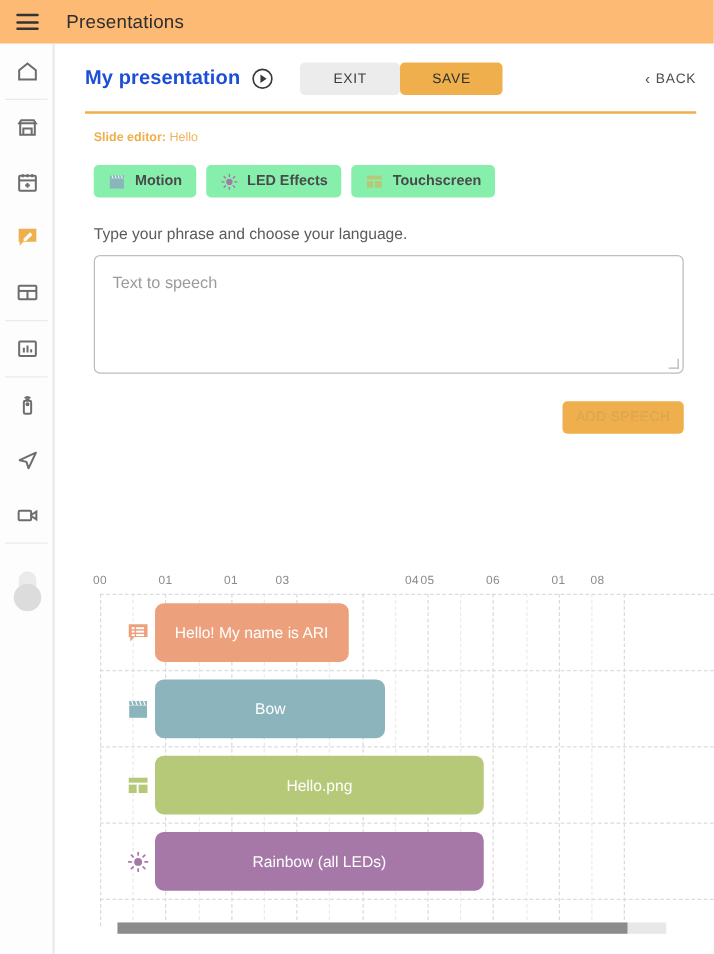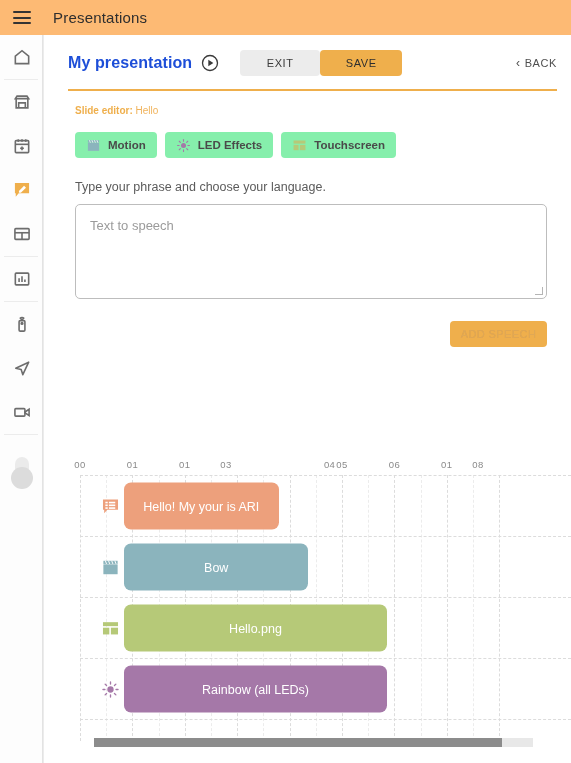--- a/index.html
+++ b/index.html
@@ -421,21 +421,21 @@
             <svg viewBox="0 0 24 24" width="19" height="19">
               <path d="M2.5 3 H21.5 V16 H8 L4 20.5 V16 H2.5 Z" fill="#eda07c"></path>
               <rect x="5.5" y="6" width="3" height="2" fill="#fff"></rect>
               <rect x="10" y="6" width="8" height="2" fill="#fff"></rect>
               <rect x="5.5" y="9.5" width="3" height="2" fill="#fff"></rect>
               <rect x="10" y="9.5" width="8" height="2" fill="#fff"></rect>
               <rect x="5.5" y="13" width="3" height="2" fill="#fff"></rect>
               <rect x="10" y="13" width="8" height="2" fill="#fff"></rect>
             </svg>
           </div>
-          <div class="clip" style="left: 80px; width: 154.58px; background: rgb(237, 160, 124);">Hello! My your is ARI</div>
+          <div class="clip" style="left: 80px; width: 154.58px; background: rgb(237, 160, 124);">Hello! My name is ARI</div>
         </div>
         <div class="track" style="top: 81px;">
           <div class="track-ico">
             <svg viewBox="0 0 24 24" width="19" height="19">
               <rect x="3" y="3.5" width="18" height="4" fill="#8bb4bd"></rect>
               <rect x="3" y="8" width="18" height="12.5" fill="#8bb4bd"></rect>
               <path d="M5.5 3.5 L7 7.5 M9.5 3.5 L11 7.5 M13.5 3.5 L15 7.5 M17.5 3.5 L19 7.5" stroke="#fff" stroke-width="1.2"></path>
             </svg>
           </div>
           <div class="clip" style="left: 80px; width: 184.448px; background: rgb(139, 180, 189);">Bow</div>

